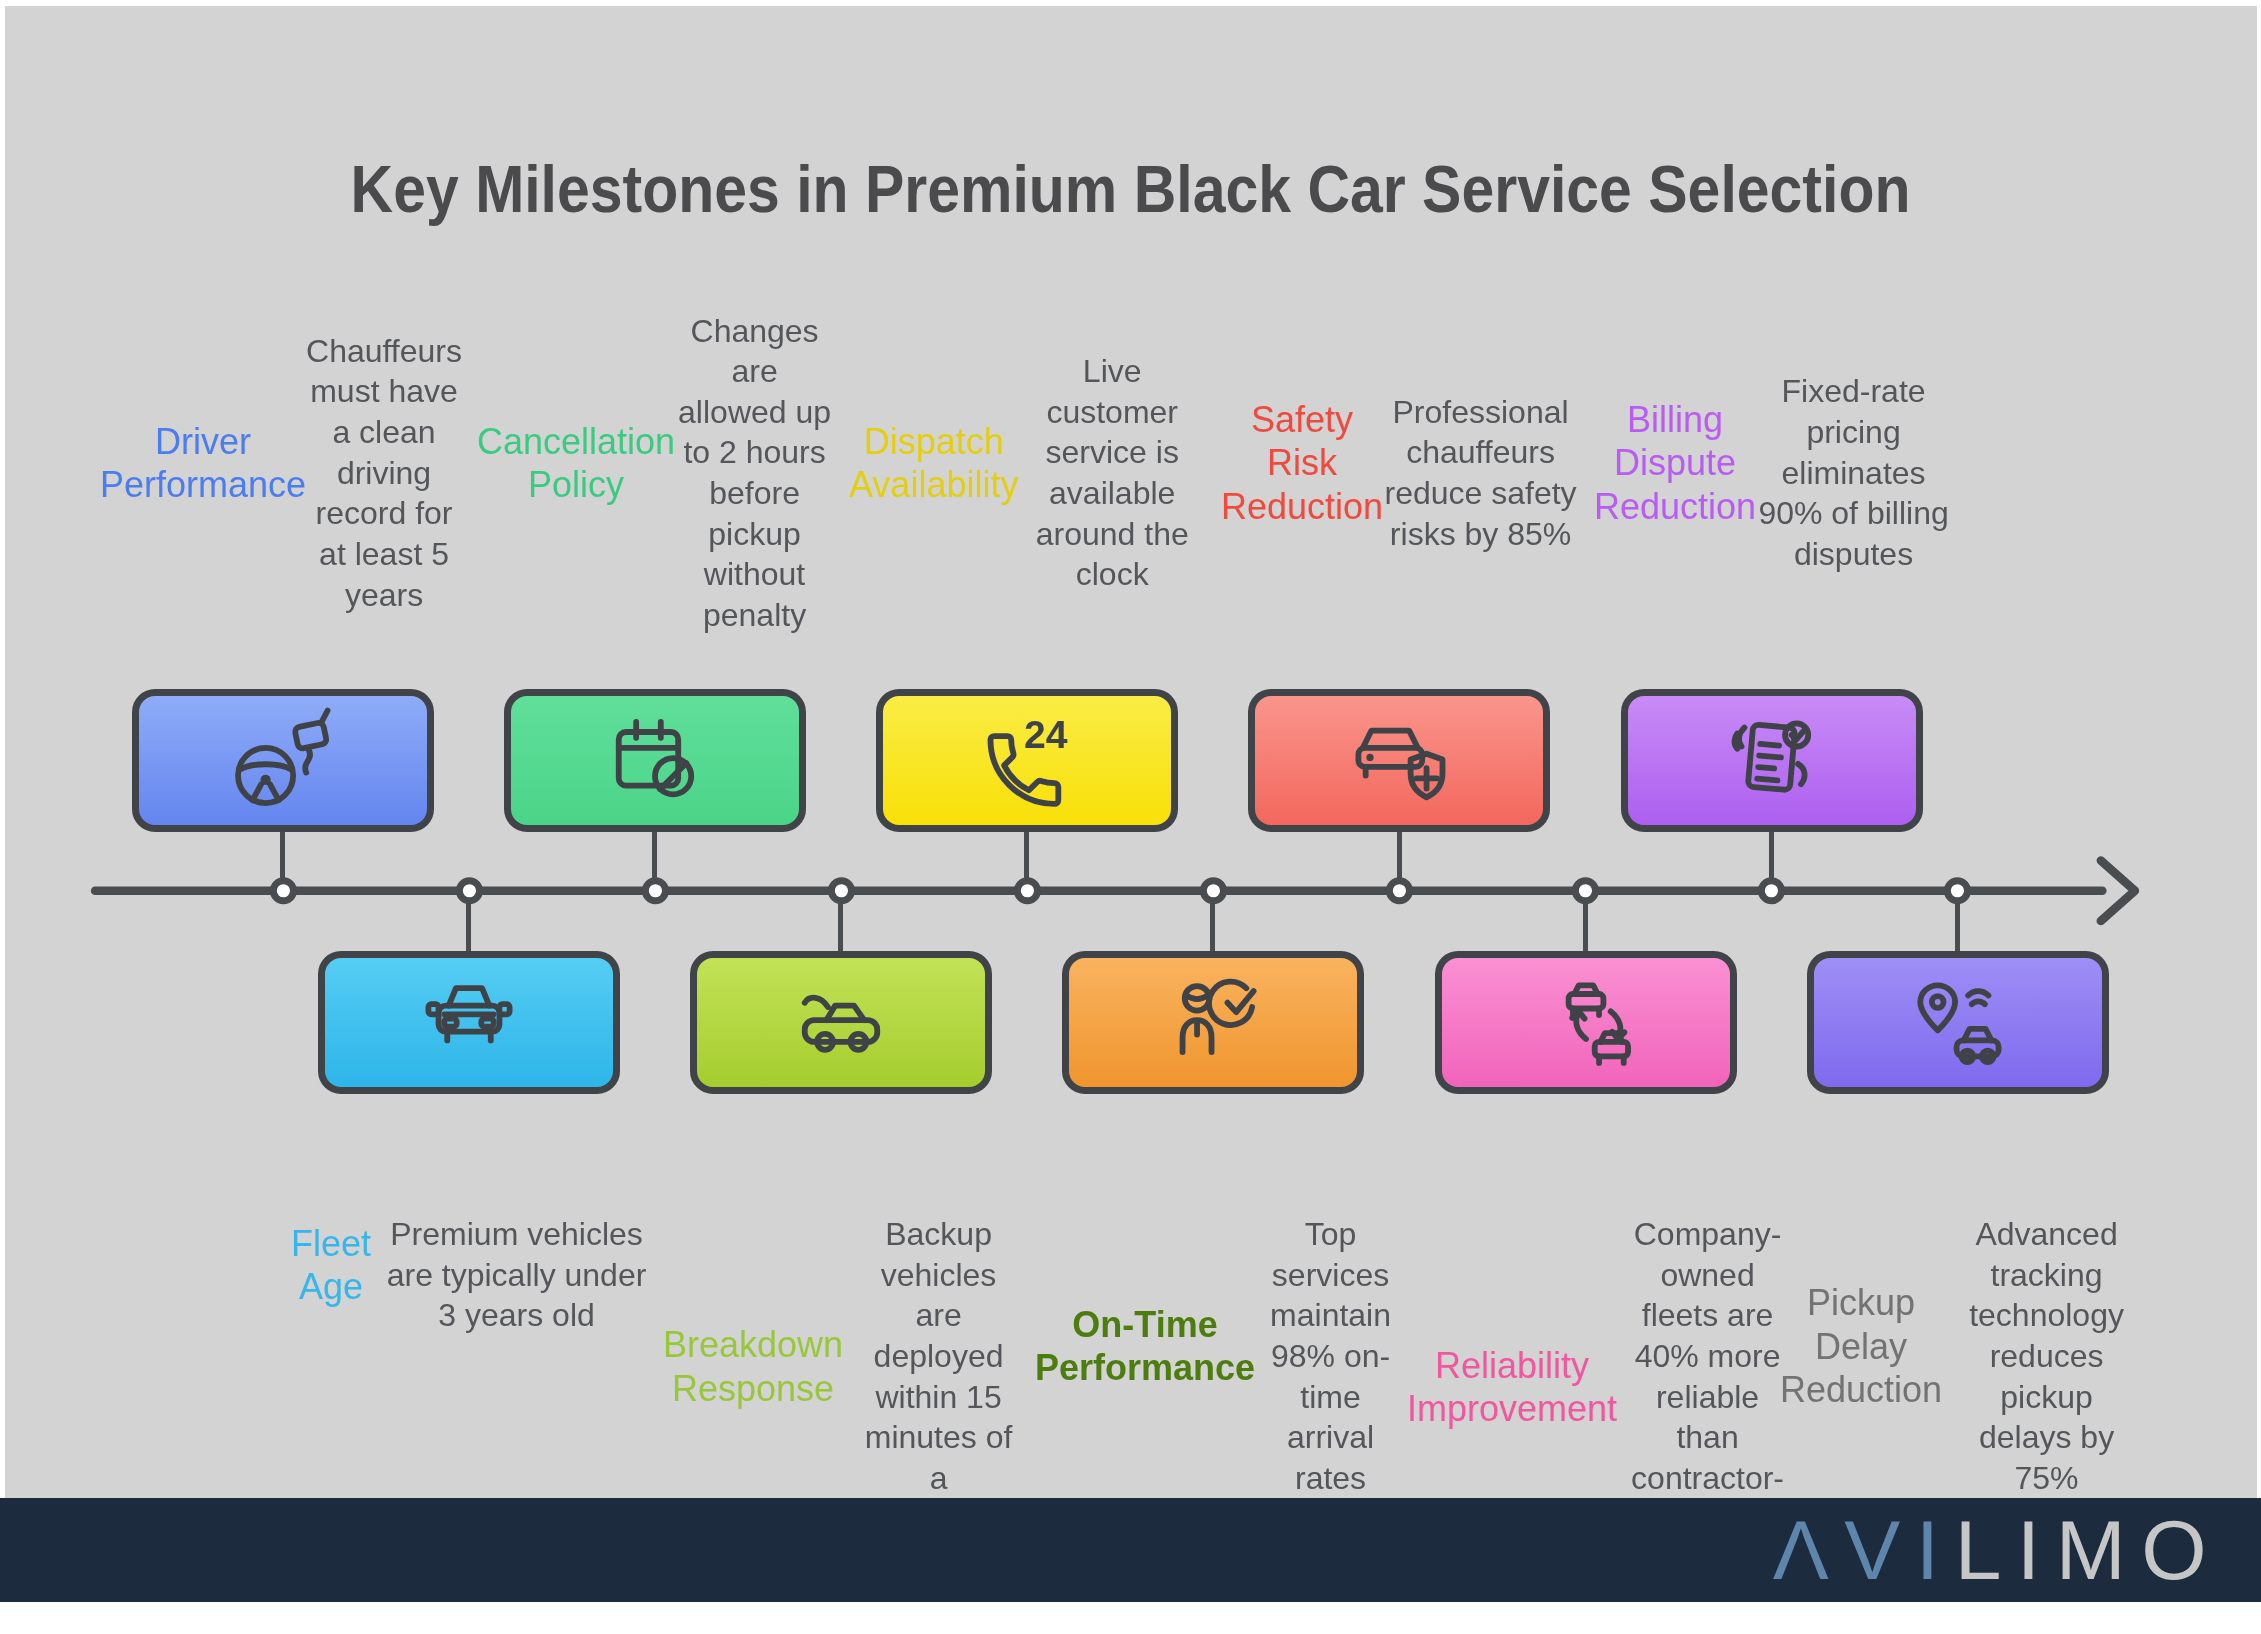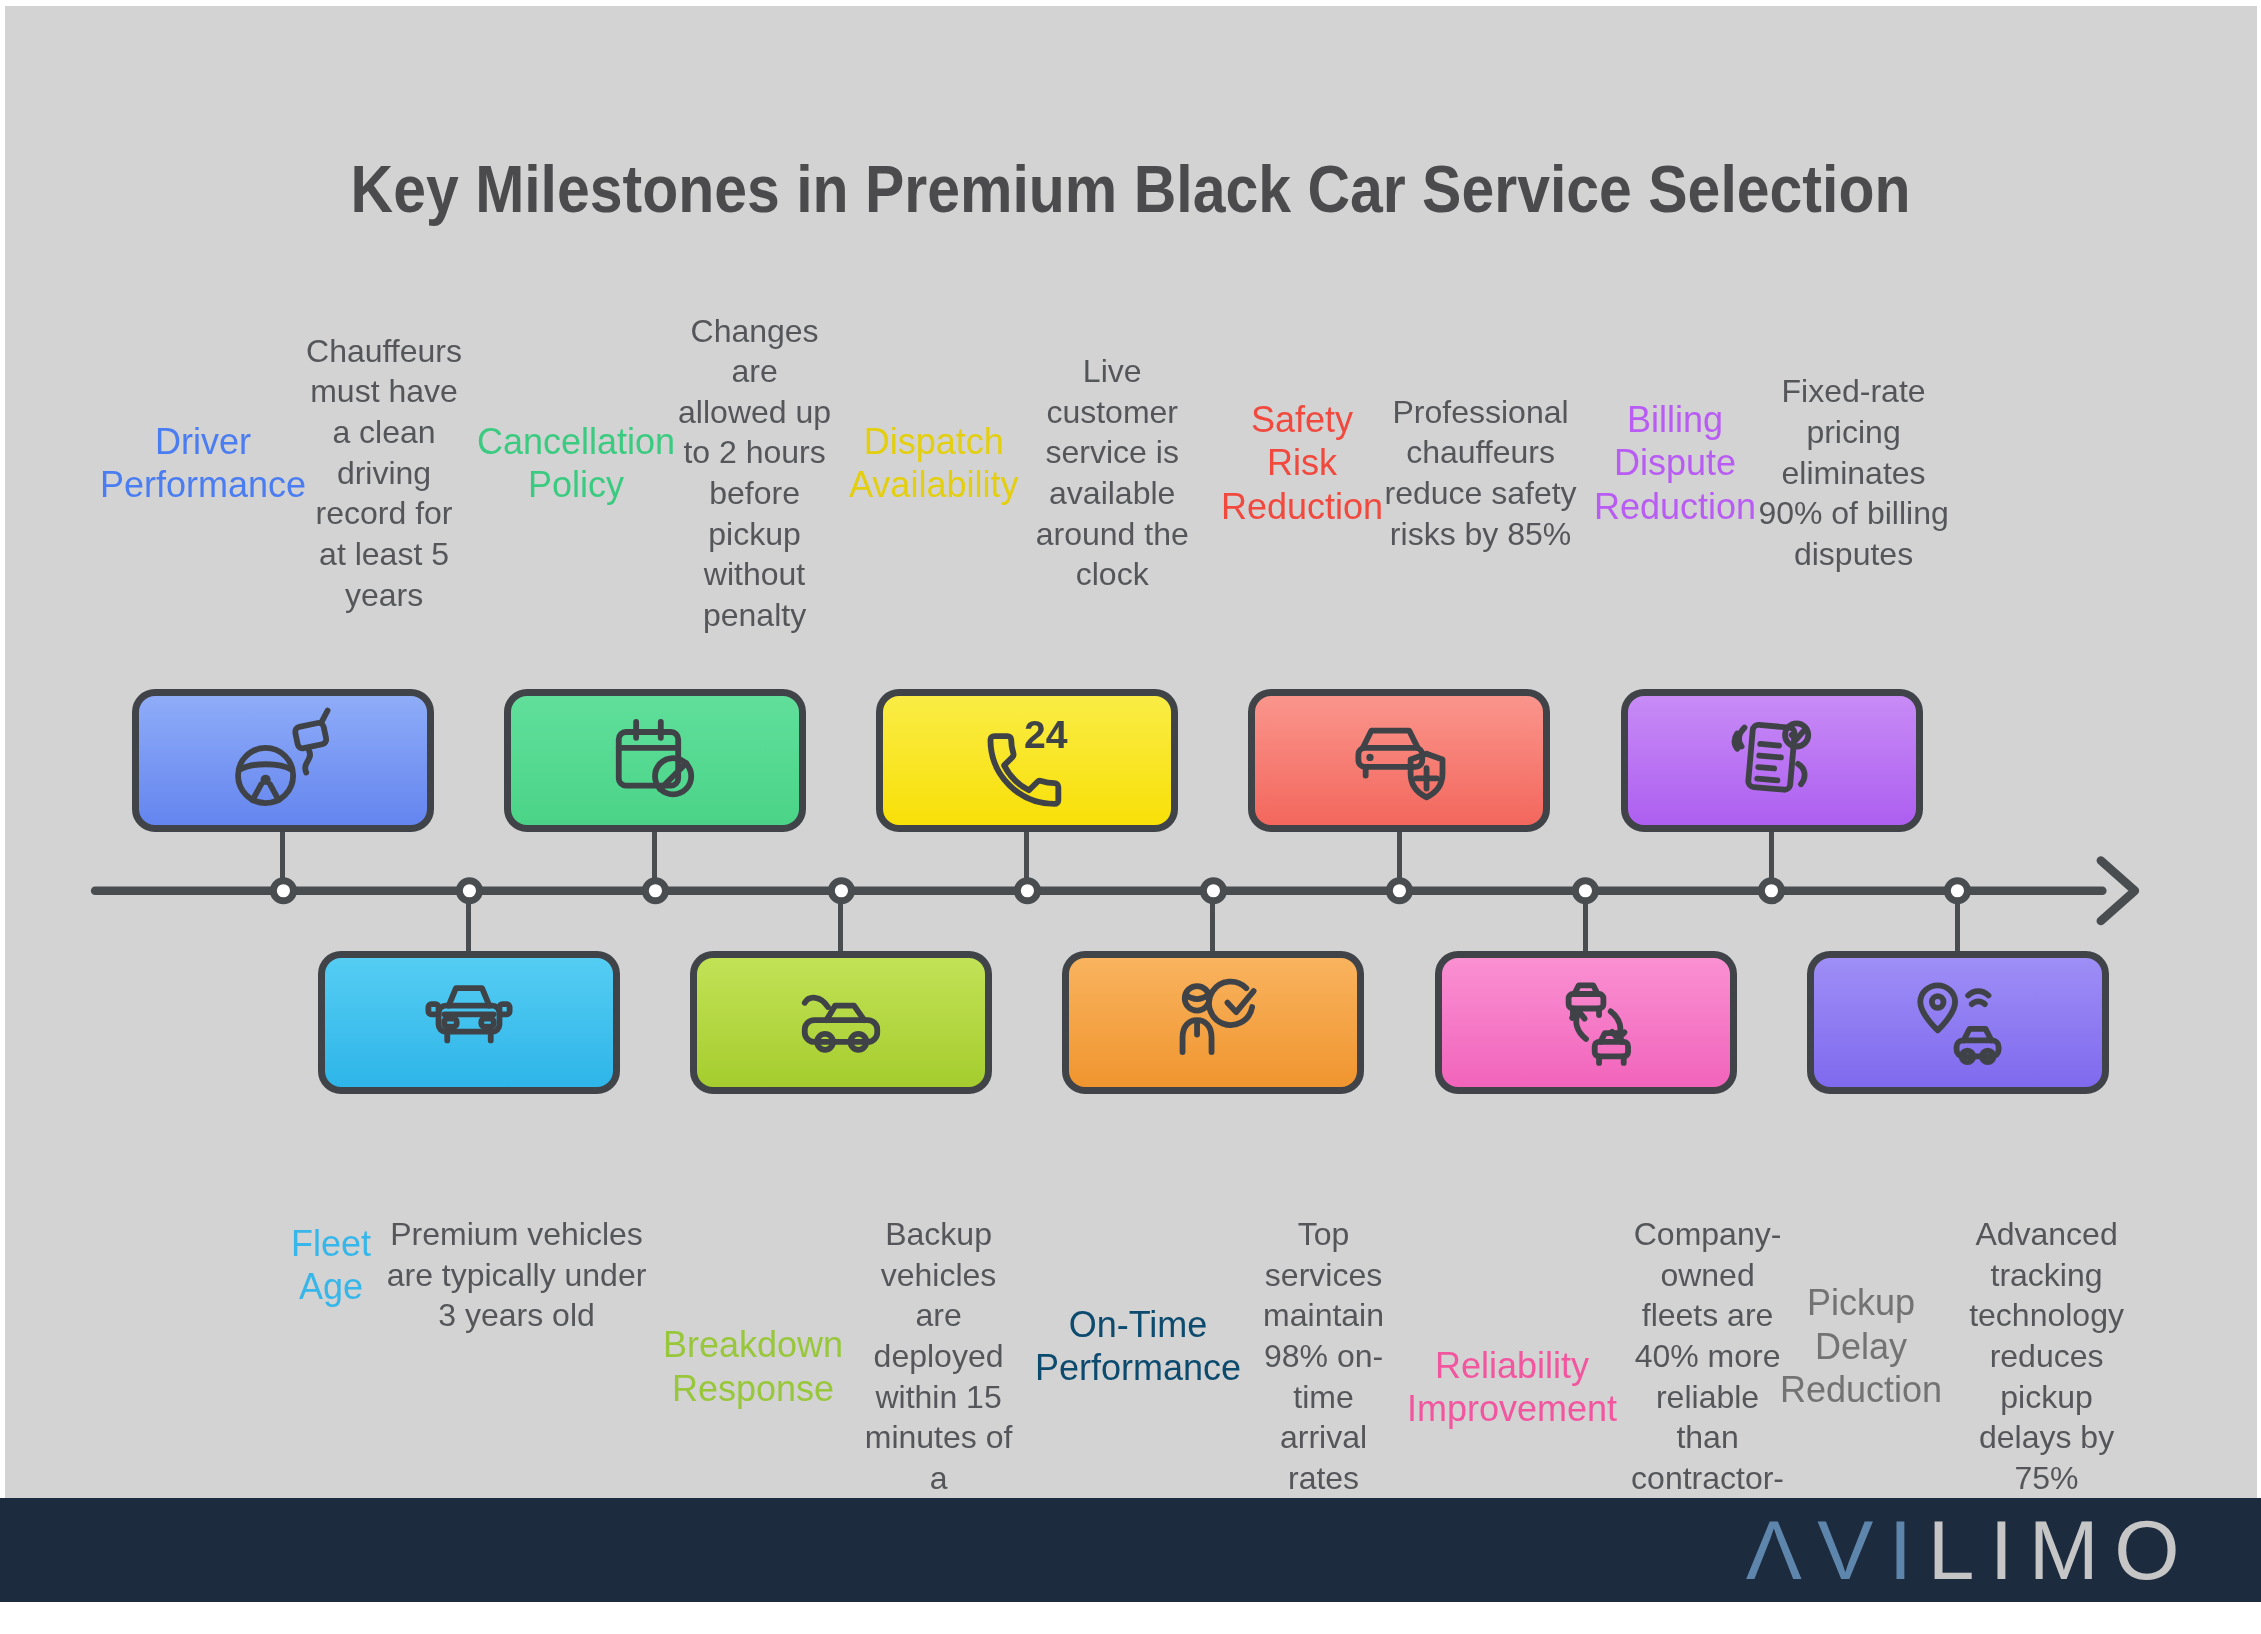--- a/index.html
+++ b/index.html
@@ -28,21 +28,21 @@
   .icon-box.bottom{top:951px;}
   .icon-box svg{width:116px;height:116px;}
   
   .conn{position:absolute;width:5.4px;background:#494D50;z-index:1;}
   .conn.top{top:828px;height:65px;}
   .conn.bottom{top:890px;height:65px;}
   .timeline-svg{position:absolute;left:0;top:845px;z-index:2;}
   
   .footer{position:absolute;left:0;top:1498px;width:2261px;height:104px;
           display:flex;align-items:center;justify-content:flex-end;
-          padding-right:66px;box-sizing:border-box;}
+          padding-right:39px;box-sizing:border-box;}
   .logo{font-size:84px;font-weight:400;letter-spacing:15.5px;line-height:1;display:flex;}
 </style>
 </head>
 <body>
 
 <div class="canvas">
   <div class="bg" style="background: rgb(211, 211, 211);"></div>
 
   <div class="main-title" style="color: rgb(75, 75, 77);">Key Milestones in Premium Black Car Service Selection</div>
 
@@ -220,21 +220,21 @@
 
   <div class="label-col bottom bc1" style="left:291px">
     <div class="m-title" style="color: rgb(54, 182, 233);">Fleet Age</div>
     <div class="m-body">Premium vehicles are typically under 3 years old</div>
   </div>
   <div class="label-col bottom bc2" style="left:663px">
     <div class="m-title" style="color: rgb(153, 199, 60);">Breakdown Response</div>
     <div class="m-body">Backup vehicles are deployed within 15 minutes of a breakdown</div>
   </div>
   <div class="label-col bottom bc3" style="left:1035px">
-    <div class="m-title" style="color: #0c4a6e;">On-Time Performance</div>
+    <div class="m-title" style="color: #4d7c0f; font-weight: bold;">On-Time Performance</div>
     <div class="m-body">Top services maintain 98% on-time arrival rates</div>
   </div>
   <div class="label-col bottom bc4" style="left:1407px">
     <div class="m-title" style="color: rgb(242, 86, 159);">Reliability Improvement</div>
     <div class="m-body">Company-owned fleets are 40% more reliable than contractor-based ones</div>
   </div>
   <div class="label-col bottom bc5" style="left:1780px">
     <div class="m-title" style="color: #737373;">Pickup Delay Reduction</div>
     <div class="m-body">Advanced tracking technology reduces pickup delays by 75%</div>
   </div>

